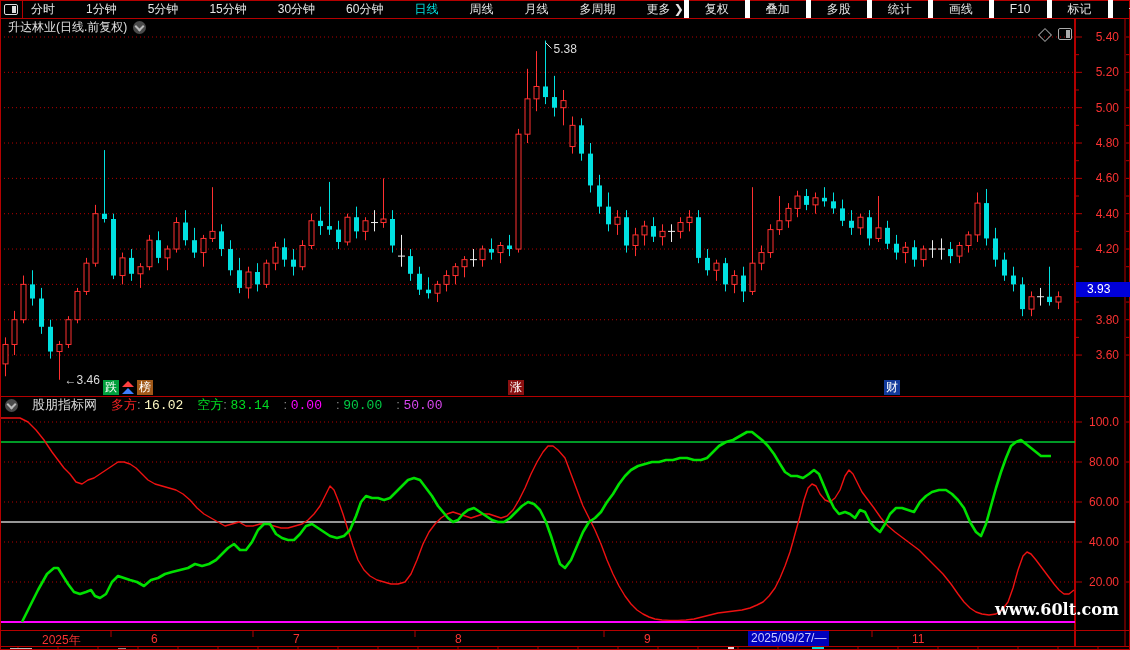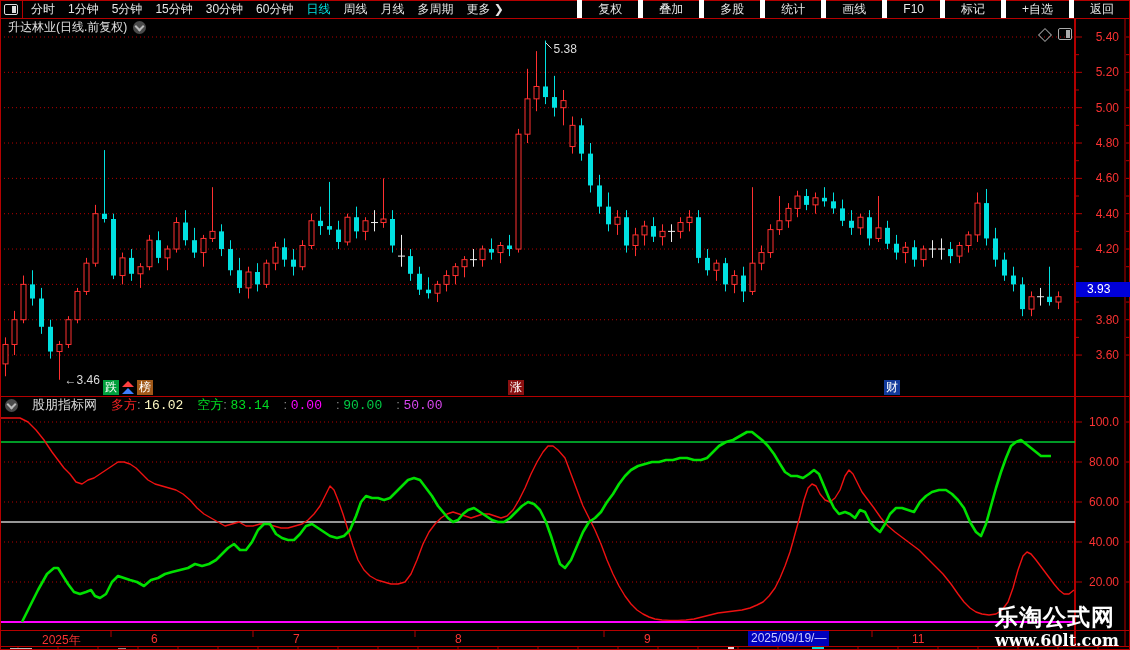--- a/index.html
+++ b/index.html
@@ -5,21 +5,21 @@
   html,body{margin:0;padding:0;background:#000;}
   #win{position:relative;width:1130px;height:650px;background:#000;overflow:hidden;
        font-family:"Liberation Sans","DejaVu Sans",sans-serif;}
   .abs{position:absolute;}
   #frame{left:0;top:0;width:1128px;height:648px;border:1px solid #b40000;pointer-events:none;}
   
   #toolbar{left:0;top:0;width:1130px;height:18px;display:flex;align-items:center;font-size:12px;color:#e6e6e6;}
   #tb-icon-cell{width:22px;height:18px;border-right:1px solid #b40000;display:flex;align-items:center;justify-content:center;flex:0 0 auto;}
   .win-ic{width:12px;height:9px;border:1px solid #ddd;border-radius:2px;position:relative;}
   .win-ic i{position:absolute;right:1px;top:1px;bottom:1px;width:4px;background:#ddd;}
-  #tb-left{display:flex;gap:13px;padding-left:8px;flex:1 1 auto;}
+  #tb-left{display:flex;gap:31px;padding-left:8px;flex:1 1 auto;}
   .tb-item{cursor:default;white-space:nowrap;}
   .tb-item.active{color:#00e0e0;}
   #tb-right{display:flex;height:18px;align-items:center;flex:0 0 auto;}
   .tb-cell{border-left:5px solid #ffffff;padding:0 16px;height:18px;line-height:18px;white-space:nowrap;}
   
   #titlebar{left:8px;top:20px;height:15px;display:flex;align-items:center;gap:6px;color:#e0e0e0;font-size:12px;}
   .circle-ic{width:13px;height:13px;border-radius:50%;background:#4a4a4a;position:relative;display:inline-block;}
   .circle-ic i{position:absolute;left:3px;top:2px;width:5px;height:5px;border-right:2px solid #b9b9b9;border-bottom:2px solid #b9b9b9;transform:rotate(45deg);}
   
   #diamond-ic{left:1040px;top:30px;width:8px;height:8px;border:1px solid #999;transform:rotate(45deg);}
@@ -488,21 +488,20 @@
     </div>
 
   <div class="abs" id="price-tag" style="top: 282px;">3.93</div>
 
   <div id="xlabels">
       <div class="xlabel" style="left: 6px;">2025年</div>
       <div class="xlabel" style="left: 115px;">6</div>
       <div class="xlabel" style="left: 257px;">7</div>
       <div class="xlabel" style="left: 419px;">8</div>
       <div class="xlabel" style="left: 608px;">9</div>
-      <div class="xlabel hl" style="left: 712px;">2025/09/19/—</div>
+      <div class="xlabel hl" style="left: 712px;">2025/09/27/—</div>
       <div class="xlabel" style="left: 876px;">11</div>
     </div>
 
   <div class="abs" id="watermark">
-    <div class="l1">乐淘公式网</div>
     <div class="l2">www.60lt.com</div>
   </div>
 </div>
 
 </body></html>

